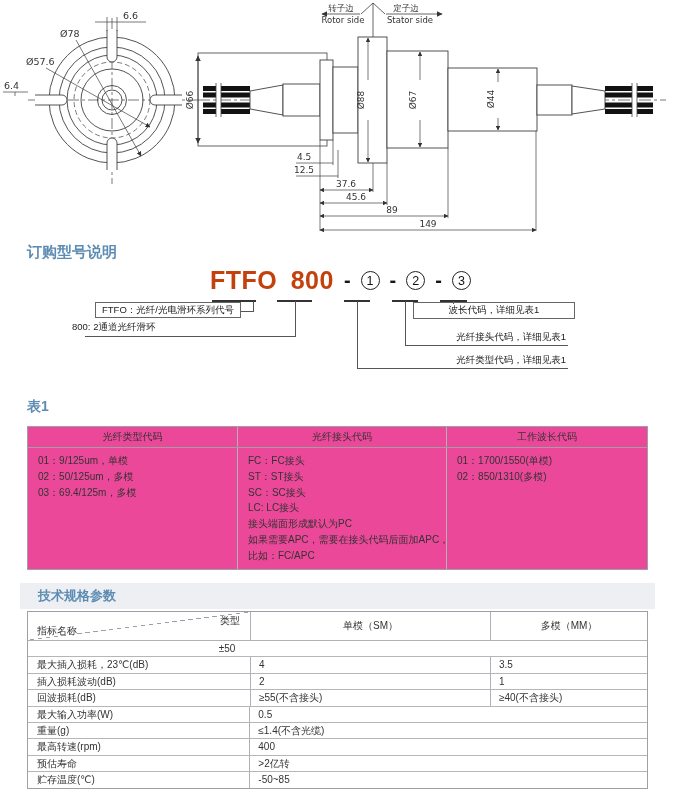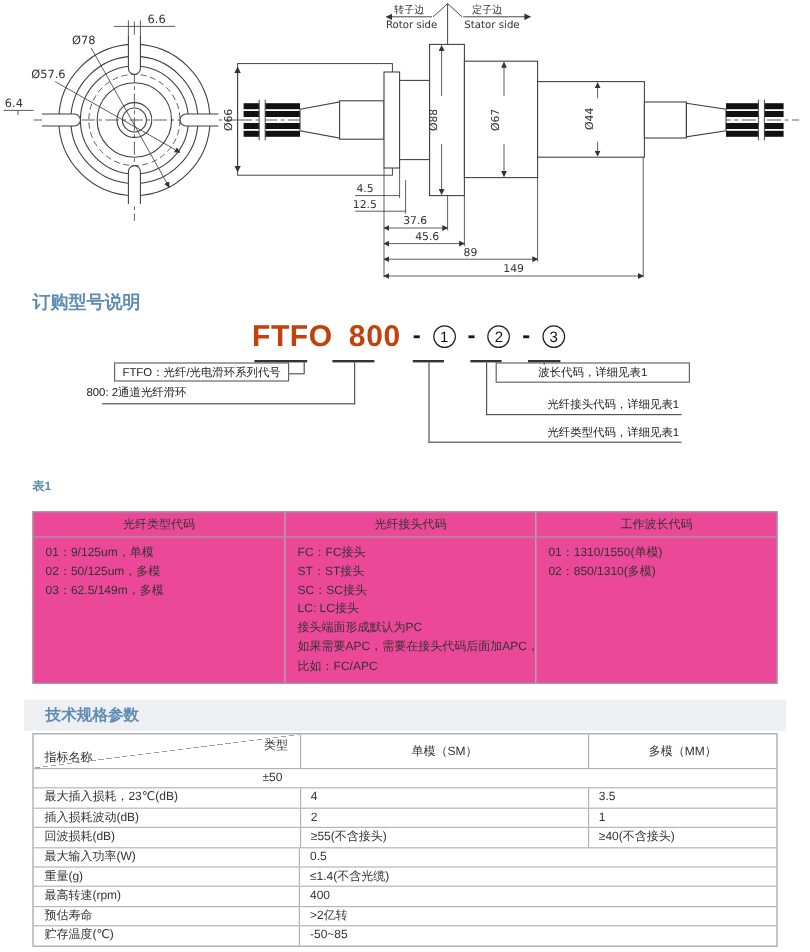--- a/index.html
+++ b/index.html
@@ -206,45 +206,45 @@
   <div class="vline" style="left:405px;top:301px;height:45px;"></div>
   <div class="hline" style="left:405px;top:345px;width:163px;"></div>
   <div class="vline" style="left:453px;top:301px;height:3px;"></div>
 
   <div class="callout-box" style="left:95px;top:302px;width:146px;height:16px;">FTFO：光纤/光电滑环系列代号</div>
   <div class="callout-text" style="left:72px;top:321px;">800: 2通道光纤滑环</div>
   <div class="callout-box" style="left:413px;top:302px;width:162px;height:17px;">波长代码，详细见表1</div>
   <div class="callout-text" style="left:405px;top:331px;width:161px;text-align:right;">光纤接头代码，详细见表1</div>
   <div class="callout-text" style="left:357px;top:354px;width:209px;text-align:right;">光纤类型代码，详细见表1</div>
 
-  <div class="sec-title" style="left:27px;top:398px;font-size:10px;">表1</div>
+  <div class="sec-title" style="left:27px;top:398px;font-size:14px;">表1</div>
 
   <div id="table1">
     <div class="t1-head">
       <div class="hcell b-r" style="width:210px;">光纤类型代码</div>
       <div class="hcell b-r" style="width:209px;">光纤接头代码</div>
       <div class="hcell" style="flex:1;">工作波长代码</div>
     </div>
     <div class="t1-body">
       <div class="bcell b-r" style="width:210px;">
         <div>01：9/125um，单模</div>
         <div>02：50/125um，多模</div>
-        <div>03：62.5/149m，多模</div>
+        <div>03：69.4/125m，多模</div>
       </div>
       <div class="bcell b-r" style="width:209px;">
         <div>FC：FC接头</div>
         <div>ST：ST接头</div>
         <div>SC：SC接头</div>
         <div>LC:  LC接头</div>
         <div>接头端面形成默认为PC</div>
         <div>如果需要APC，需要在接头代码后面加APC，</div>
         <div>比如：FC/APC</div>
       </div>
       <div class="bcell" style="flex:1;">
-        <div>01：1310/1550(单模)</div>
+        <div>01：1700/1550(单模)</div>
         <div>02：850/1310(多模)</div>
       </div>
     </div>
   </div>
 
   <div id="spec-bar">
     <span class="sec-title">技术规格参数</span>
   </div>
 
   <div id="spec-table">

